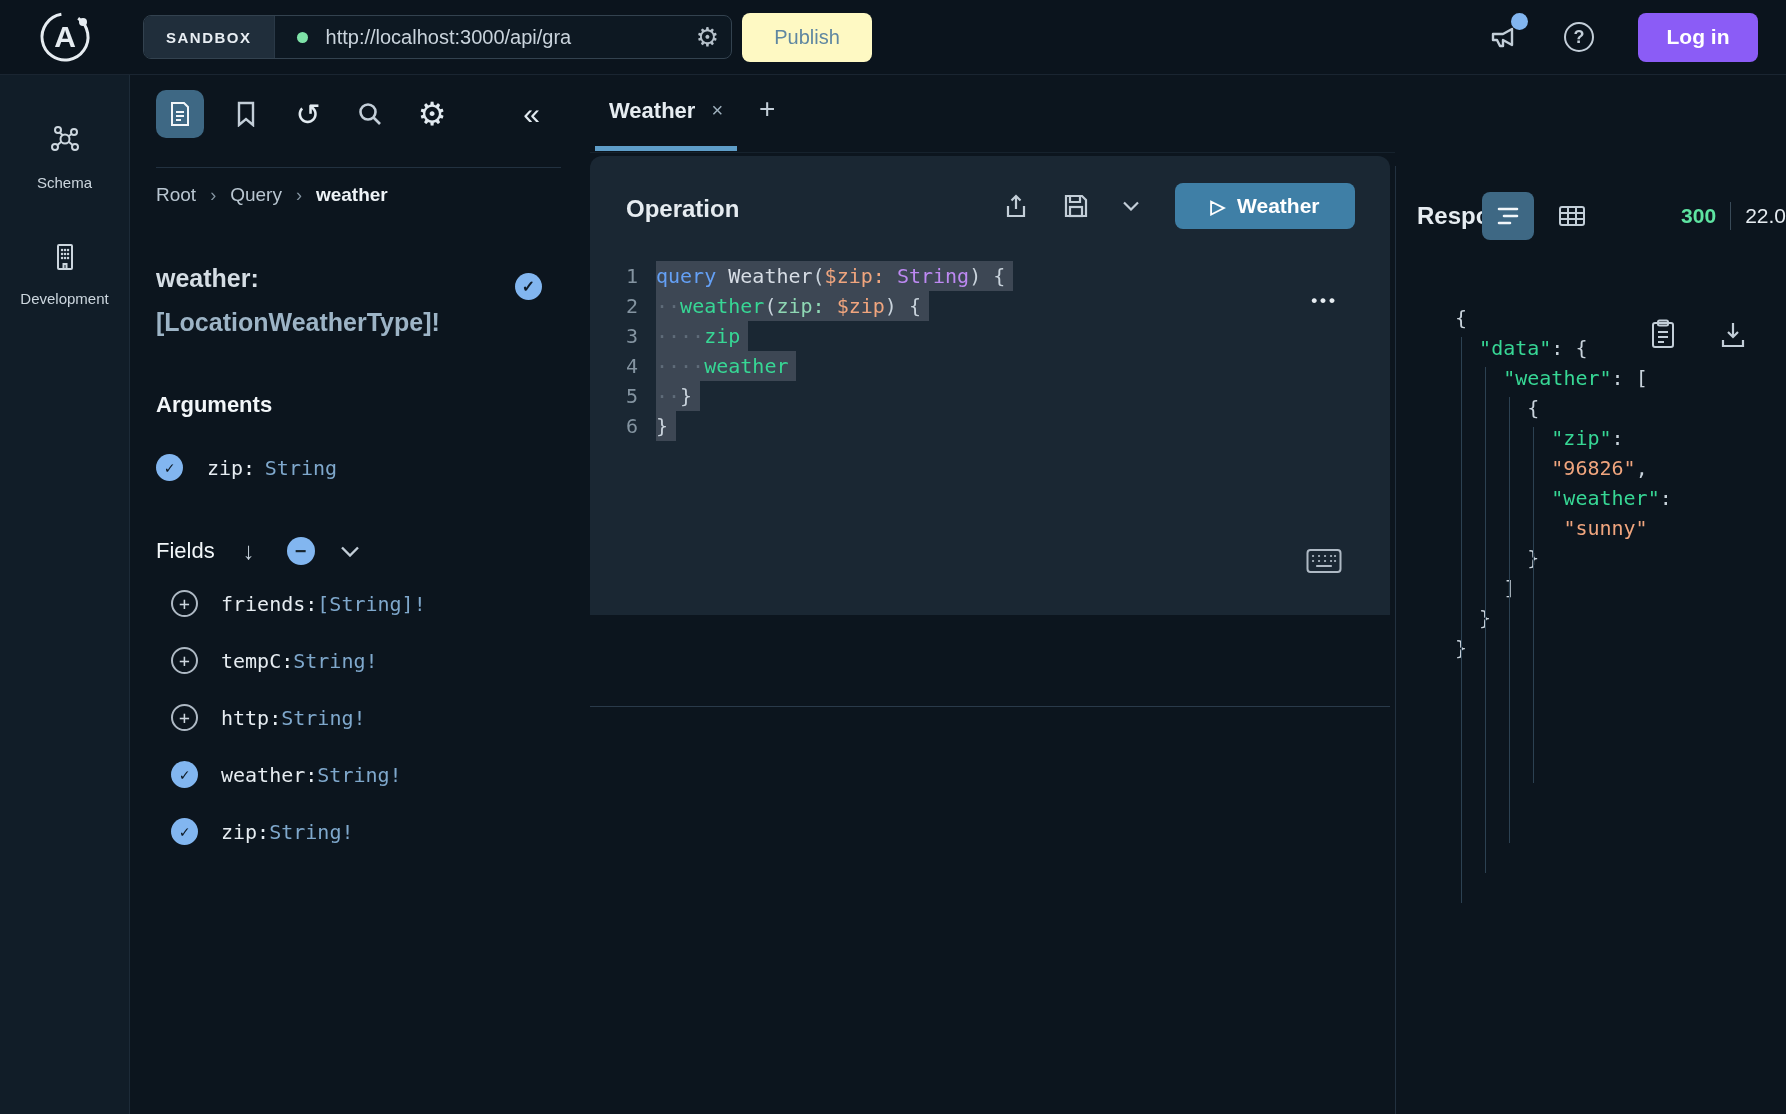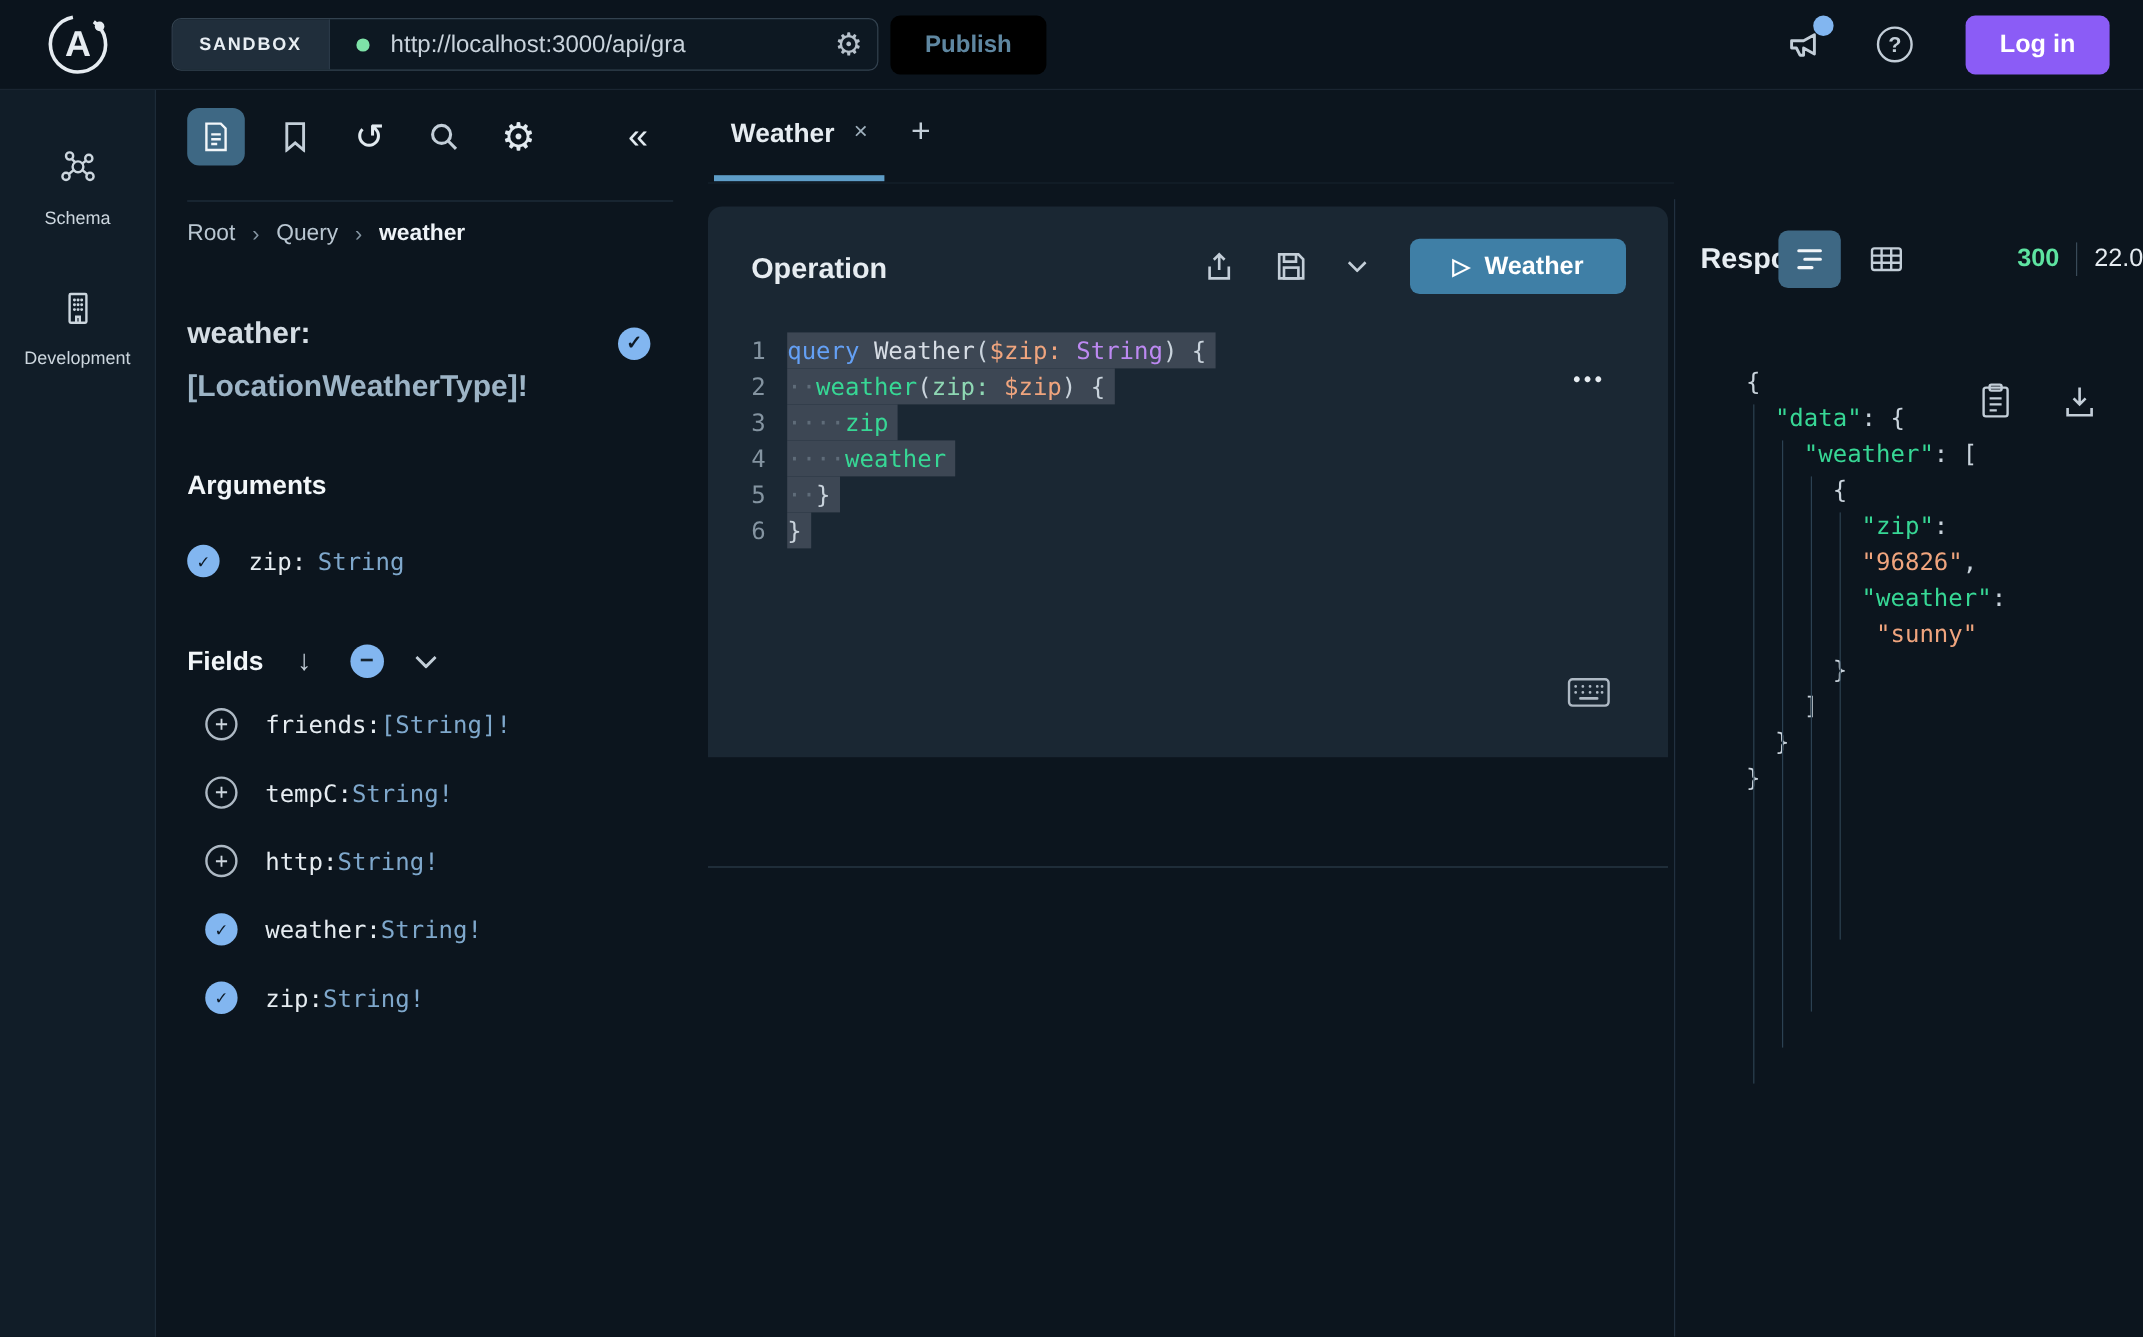--- a/index.html
+++ b/index.html
@@ -14,21 +14,21 @@
   .logo-wrap { width:130px; display:flex; justify-content:center; }
   .url-group { margin-left:13px; width:589px; height:44px; border:1px solid #33424f;
                border-radius:8px; display:flex; align-items:center; background:#0d1822; overflow:hidden; }
   .sandbox-chip { background:#202e3b; height:100%; display:flex; align-items:center;
                   padding:0 22px; font-weight:bold; font-size:15px; letter-spacing:1.5px;
                   color:#e8eef3; border-right:1px solid #2a3947; }
   .status-dot { width:11px; height:11px; border-radius:50%; background:#7ee2a8; margin:0 0 0 22px; flex:none; }
   .url-text { margin-left:18px; font-size:20px; color:#c9d3dc; white-space:nowrap; overflow:hidden; flex:1; }
   .url-gear { font-size:26px; color:#b6c1cb; padding:0 12px 0 6px; cursor:pointer; }
   .publish-btn { margin-left:10px; width:130px; height:49px; border-radius:8px; border:none;
-                 background:#000000; color:#5f87a1; font-weight:bold; font-size:20px; }
+                 background:#fef9c3; color:#5f87a1; font-weight:normal; font-size:20px; }
   .topbar-right { margin-left:auto; display:flex; align-items:center; gap:44px; padding-right:28px; }
   .megaphone-wrap { position:relative; }
   .notif-dot { position:absolute; right:-8px; top:-8px; width:17px; height:17px; border-radius:50%; background:#82b6f0; }
   .help-circle { width:30px; height:30px; border-radius:50%; border:2px solid #c3ced8;
                  display:flex; align-items:center; justify-content:center;
                  font-size:18px; font-weight:bold; color:#c3ced8; }
   .login-btn { width:120px; height:49px; border-radius:8px; border:none;
                background:#8b5cf6; color:#fff; font-weight:bold; font-size:21px; }
 
   
@@ -58,21 +58,21 @@
   .doc-heading .type-part { color:#9db4c6; }
   .check-badge { width:27px; height:27px; border-radius:50%; background:#82b6f0;
                  color:#0e1a26; font-size:16px; font-weight:bold;
                  display:flex; align-items:center; justify-content:center; flex:none; }
   .doc-heading .check-badge { position:absolute; right:22px; top:17px; }
   .section-title { margin-top:48px; font-size:22px; font-weight:bold; color:#f2f6f9; }
   .arg-row { margin-top:36px; display:flex; align-items:center; gap:24px; }
   .code-name { font-size:20px; color:#e6ecf1; }
   .code-type { font-size:20px; color:#7fa8cc; }
   .fields-head { margin-top:56px; display:flex; align-items:center; }
-  .fields-head .section-title2 { font-size:22px; font-weight:bold; color:#f2f6f9; }
+  .fields-head .section-title2 { font-size:22px; font-weight:normal; color:#f2f6f9; }
   .dl-arrow { margin-left:28px; font-size:24px; color:#c3ced8; }
   .minus-circle { margin-left:32px; width:28px; height:28px; border-radius:50%; background:#82b6f0;
                   color:#16242f; display:flex; align-items:center; justify-content:center;
                   font-size:20px; font-weight:bold; }
   .chev-down { margin-left:26px; color:#c3ced8; display:flex; }
   .field-row { height:57px; display:flex; align-items:center; padding-left:15px; }
   .field-row:first-of-type { margin-top:10px; }
   .plus-circle { width:27px; height:27px; border-radius:50%; border:2px solid #aeb9c4;
                  color:#cdd6de; font-size:18px; display:flex; align-items:center;
                  justify-content:center; flex:none; }
@@ -80,21 +80,21 @@
 
   
   .middle { position:absolute; left:590px; top:75px; width:805px; bottom:0; }
   .tabrow { height:78px; display:flex; align-items:flex-start; border-bottom:1px solid #16222d; }
   .tab { margin-left:5px; height:76px; display:flex; align-items:center; gap:16px;
          padding:0 14px; border-bottom:5px solid #5e9dc8; }
   .tab-label { font-size:22px; font-weight:bold; color:#e6ecf1; }
   .tab-close { font-size:20px; color:#9fb0bd; }
   .tab-add { margin-left:22px; margin-top:18px; font-size:28px; color:#c3ced8; background:none; border:none; }
 
-  .opcard { position:absolute; left:0; top:97px; width:800px; height:459px;
+  .opcard { position:absolute; left:0; top:81px; width:800px; height:459px;
             background:#1a2733; border-radius:12px 12px 0 0; }
   .op-head { display:flex; align-items:center; padding:27px 35px 0 36px; }
   .op-title { font-size:24px; font-weight:bold; color:#e6ecf1; margin-top:6px; }
   .op-icons { display:flex; align-items:center; gap:34px; margin-left:auto; margin-right:36px; color:#c3ced8; }
   .run-btn { width:180px; height:46px; border-radius:8px; border:none; background:#3f7fa6;
              color:#fff; font-size:21px; font-weight:bold; display:flex; align-items:center;
              justify-content:center; gap:12px; }
   .run-play { font-size:19px; }
   .op-editor { margin-top:32px; font-size:20px; line-height:30px; }
   .op-line { display:flex; }

